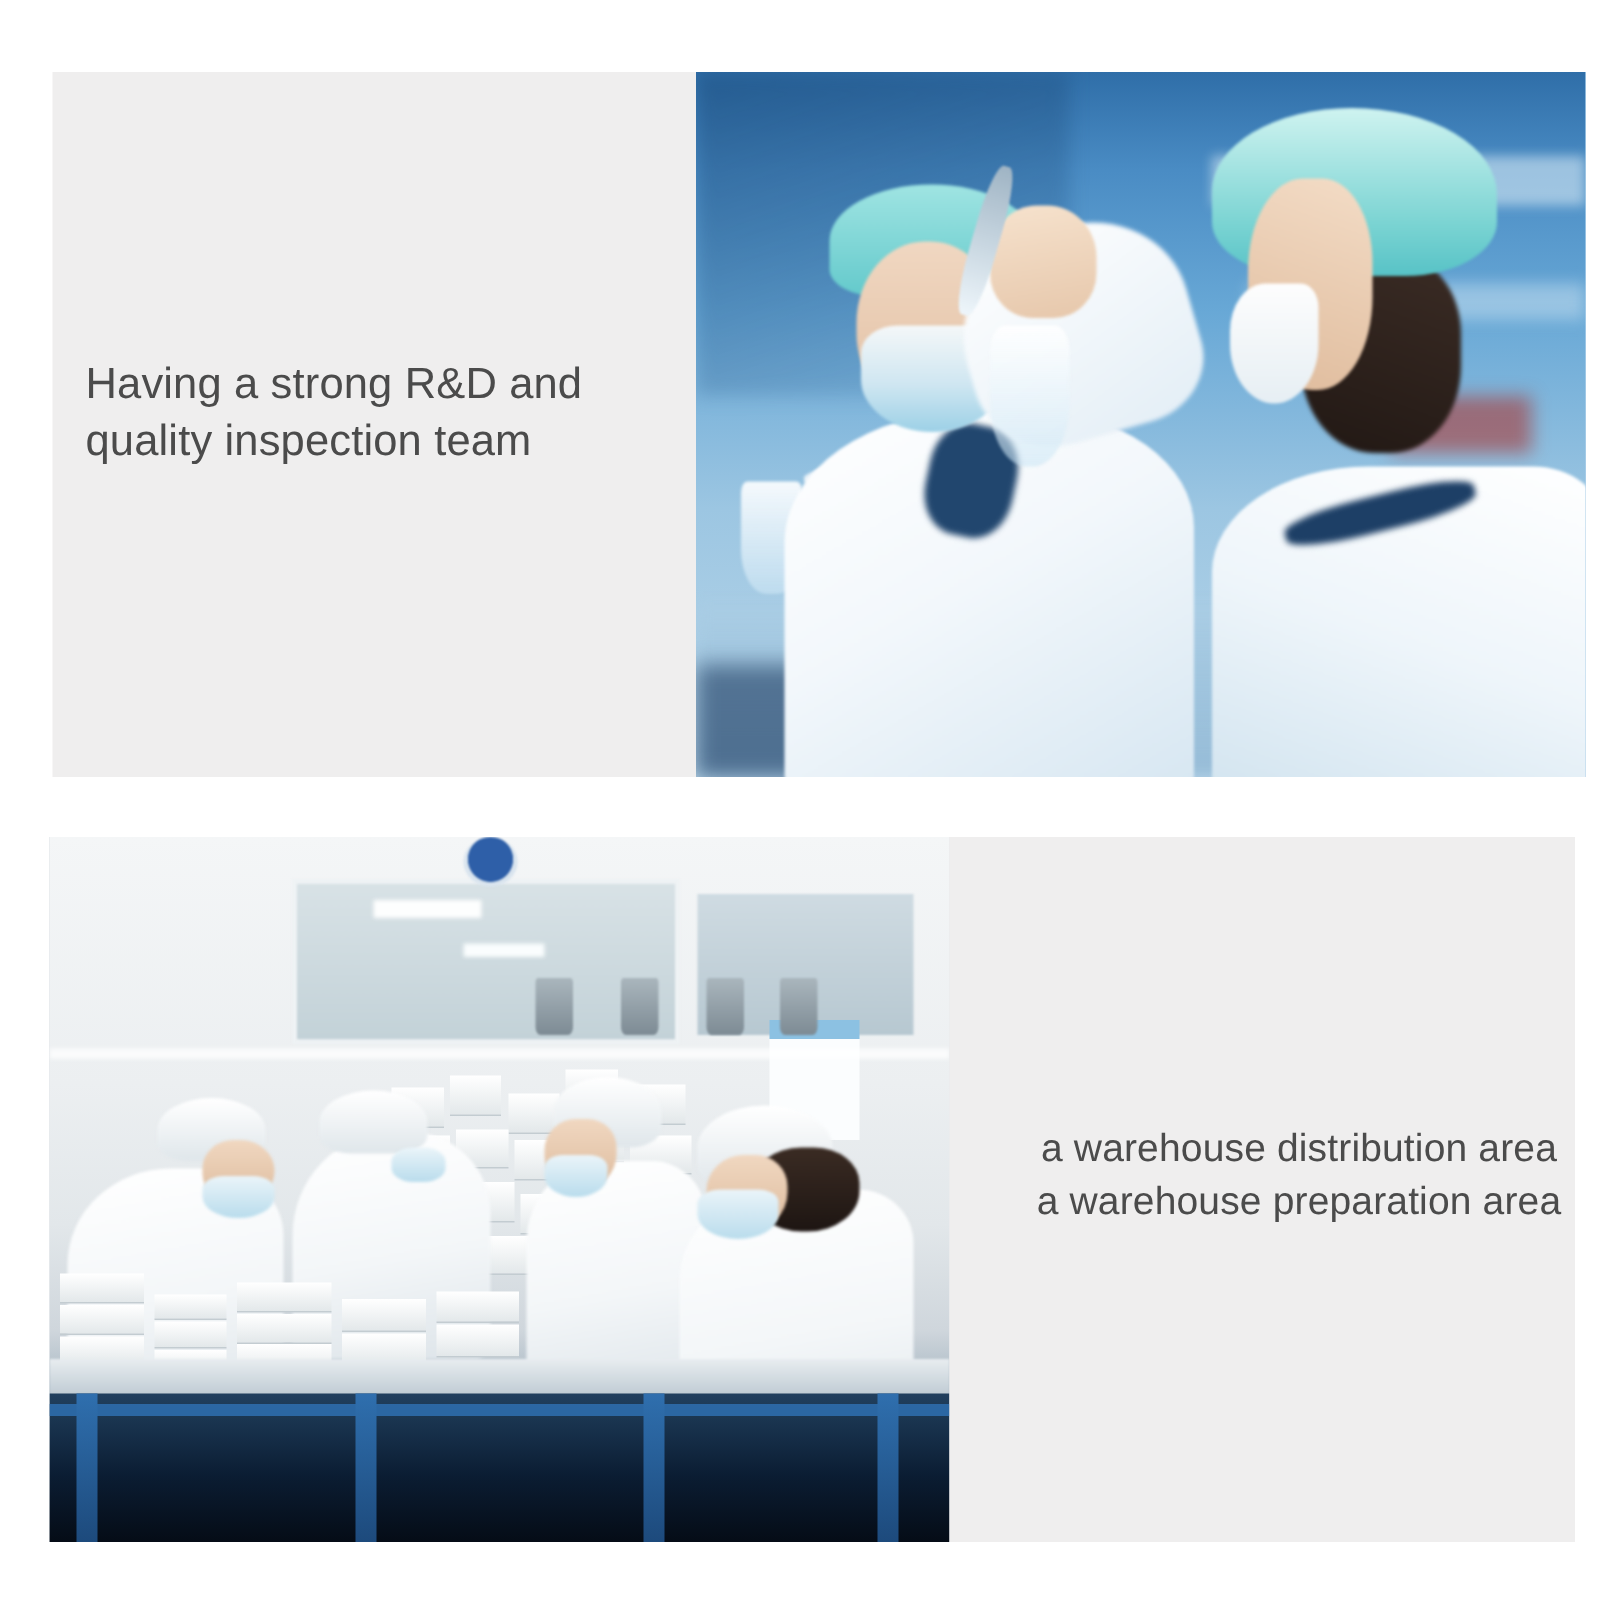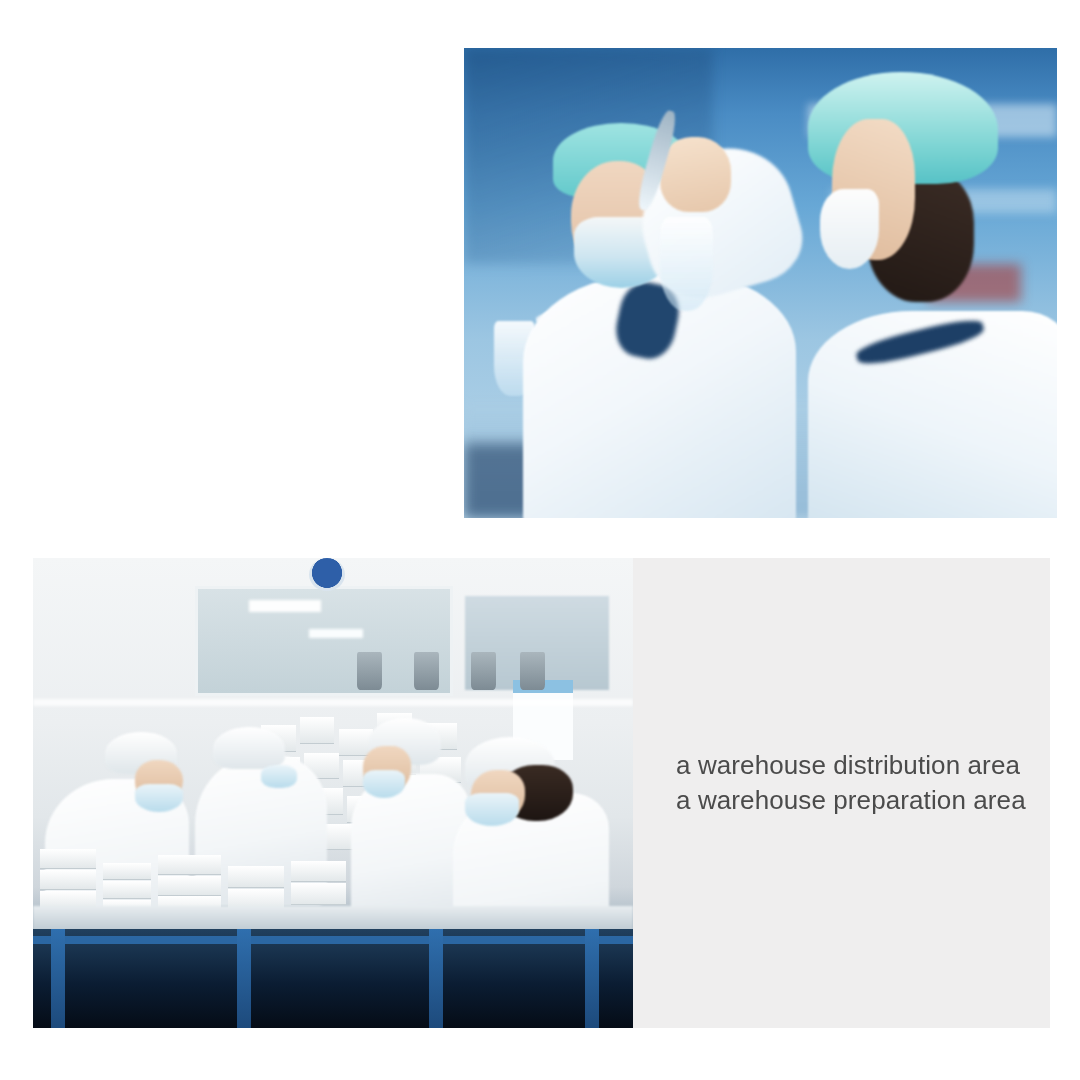--- a/index.html
+++ b/index.html
@@ -90,20 +90,21 @@
     position: absolute;
     left: 43px;
     top: 190px;
     width: 380px;
     font-size: 26px;
     line-height: 1.33;
     color: #4b4b4b;
     font-weight: 400;
     letter-spacing: 0.1px;
     white-space: pre-line;
+    text-align: center;
   }
 
   
   .scene { position:absolute; inset:0; }
   .lay { position:absolute; }
 
   
   .lab-bg {
     inset: 0;
     background:
@@ -351,20 +352,24 @@
     filter: blur(1.6px);
   }
 </style>
 </head>
 <body>
 
 <div class="page">
 
   <div class="section-top">
 
+    <div class="top-caption-panel">
+      <div class="top-caption-text">Having a strong R&amp;D and
+quality inspection team</div>
+    </div>
 
     <div class="top-photo">
       <div class="scene">
         <div class="lay lab-bg"></div>
         <div class="lay lab-wallpanel"></div>
         <div class="lay lab-shelf"></div>
         <div class="lay lab-shelf2"></div>
         <div class="lay lab-redtray"></div>
         <div class="lay lab-bench"></div>
         <div class="lay lab-dark"></div>

